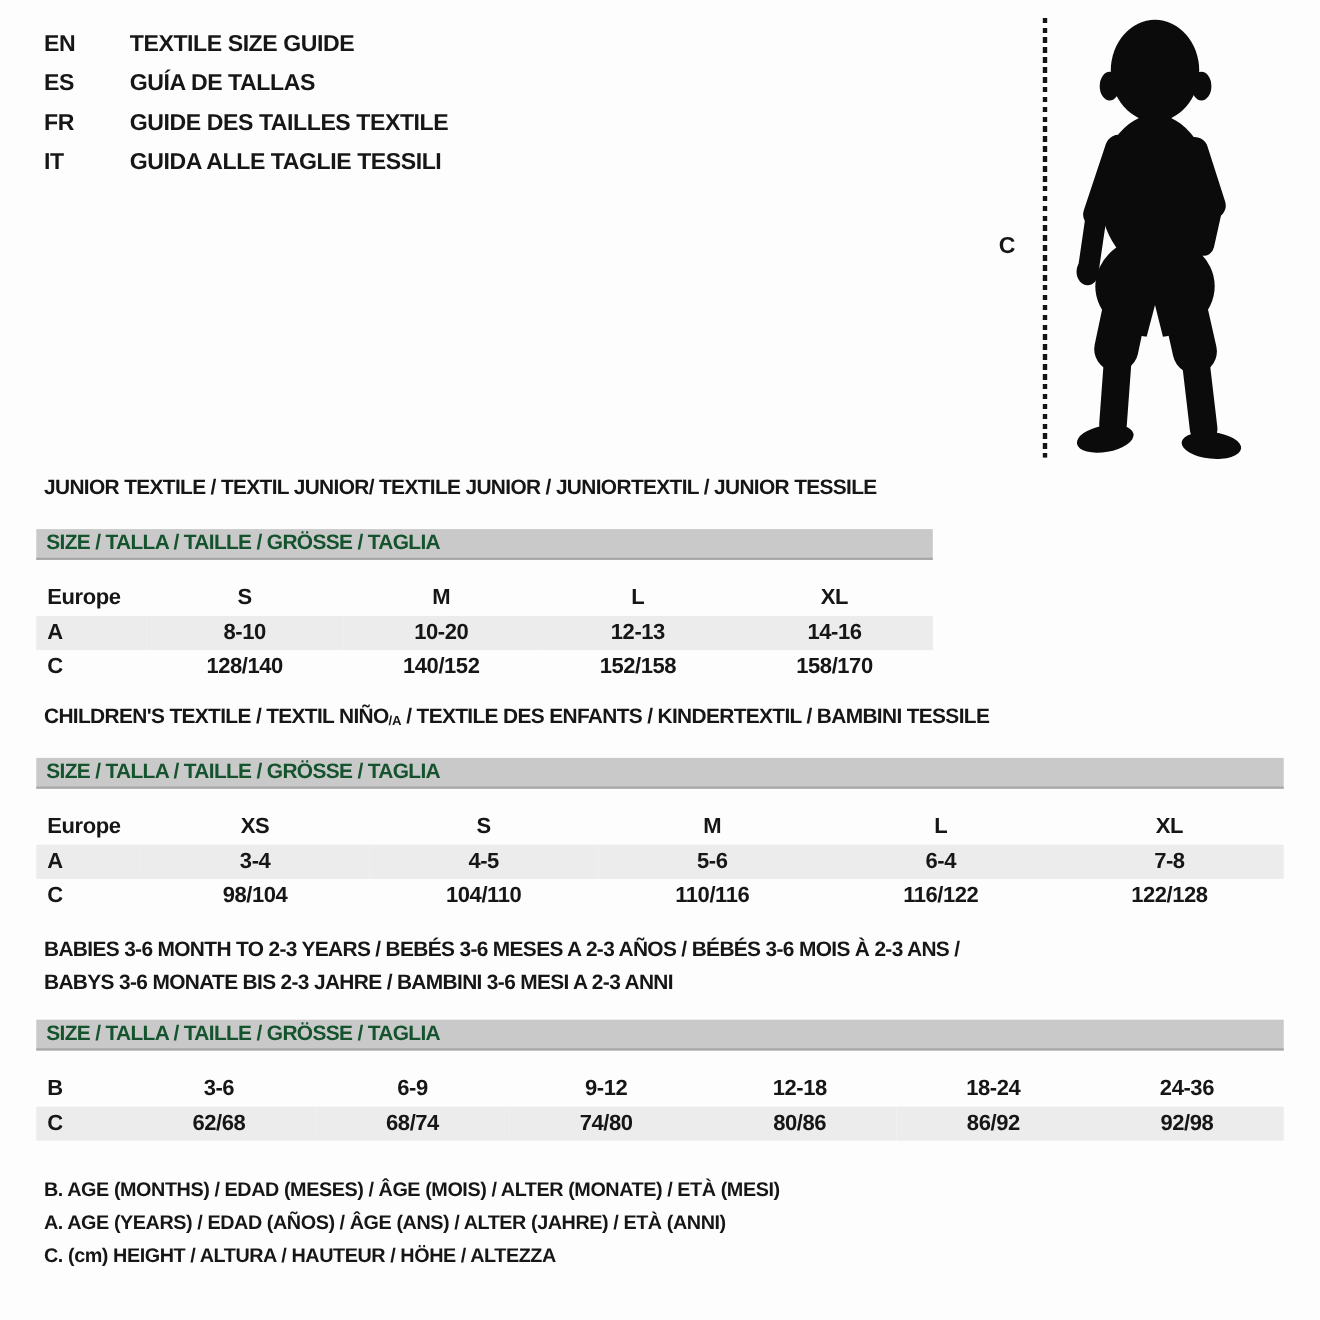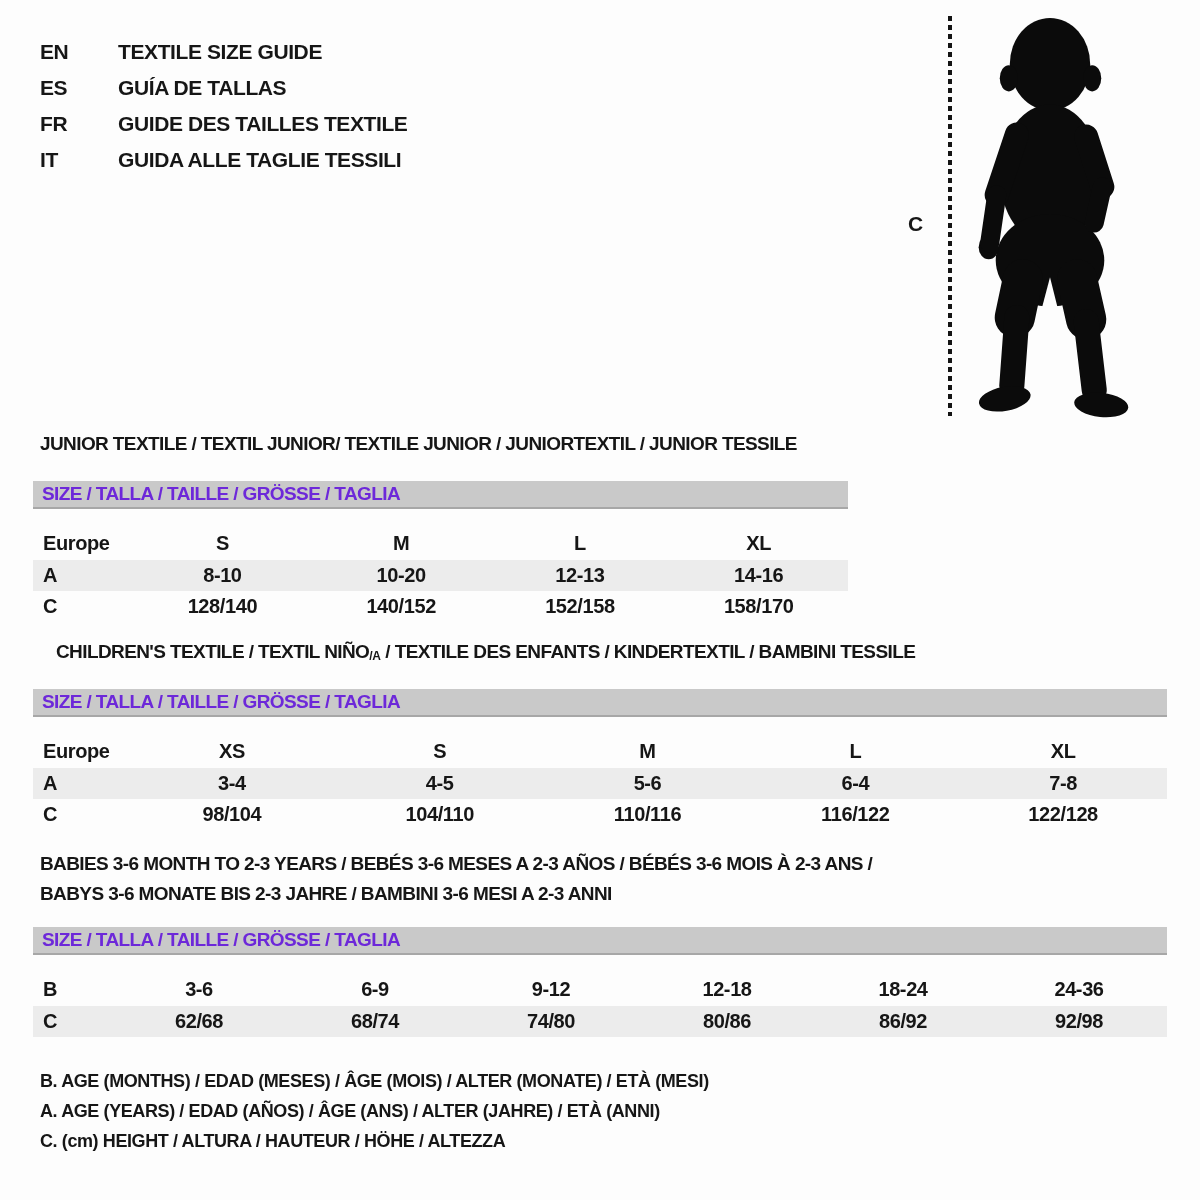--- a/index.html
+++ b/index.html
@@ -8,21 +8,21 @@
     background:#fdfdfd;
     font-family:"Liberation Sans","DejaVu Sans",sans-serif;
     font-weight:bold;
     color:#161616;
     -webkit-font-smoothing:antialiased;
   }
   .canvas{position:relative;width:1200px;height:1200px;overflow:hidden;background:#fdfdfd;}
 
   
   .lang-header{position:absolute;top:28px;left:40px;}
-  .lang-row{display:flex;align-items:flex-end;height:36px;font-size:21px;letter-spacing:-0.4px;white-space:nowrap;}
+  .lang-row{display:flex;align-items:flex-start;height:36px;font-size:21px;letter-spacing:-0.4px;white-space:nowrap;}
   .lang-code{width:78px;flex:0 0 78px;}
 
   
   .figure{position:absolute;top:0;left:0;}
   .measure-line{
     position:absolute;left:948px;top:16px;width:4px;height:400px;
     background:repeating-linear-gradient(to bottom,#141414 0 5px,transparent 5px 9px);
   }
   .measure-label{position:absolute;left:908px;top:212px;font-size:21px;}
   .silhouette{position:absolute;left:964px;top:16px;}
@@ -30,21 +30,21 @@
   
   .section-title{position:absolute;font-size:19px;letter-spacing:-0.6px;white-space:nowrap;}
   .section-title .sub{font-size:12px;vertical-align:-2px;letter-spacing:-0.3px;}
   .two-line{line-height:30px;}
 
   
   .size-table-wrap{position:absolute;left:33px;}
   .size-bar{
     box-sizing:border-box;height:28px;line-height:26px;
     background:#c9c9c9;border-bottom:2px solid #a7a7a7;
-    padding-left:9px;font-size:19px;letter-spacing:-0.6px;color:#6d28d9;
+    padding-left:9px;font-size:19px;letter-spacing:-0.6px;color:#14532d;
     white-space:nowrap;overflow:hidden;
   }
   table{width:100%;border-collapse:collapse;table-layout:fixed;margin-top:17px;}
   td{height:31px;font-weight:bold;font-size:20px;letter-spacing:-0.4px;text-align:center;padding:0;white-space:nowrap;}
   td.rowlabel{text-align:left;padding-left:10px;}
   tr.alt{background:#ececec;}
   tr.head td{height:34px;}
 
   
   .legend{position:absolute;left:40px;top:1066px;}
@@ -136,21 +136,21 @@
         <td class="rowlabel">C</td>
         <td>128/140</td>
         <td>140/152</td>
         <td>152/158</td>
         <td>158/170</td>
       </tr>
     </tbody>
       </table>
   </div>
 
-  <div class="section-title" style="top:641px;left:56px;"><span>CHILDREN'S TEXTILE / TEXTIL NIÑO</span><span class="sub">/A</span><span> / TEXTILE DES ENFANTS / KINDERTEXTIL / BAMBINI TESSILE</span></div>
+  <div class="section-title" style="top:641px;left:40px;"><span>CHILDREN'S TEXTILE / TEXTIL NIÑO</span><span class="sub">/A</span><span> / TEXTILE DES ENFANTS / KINDERTEXTIL / BAMBINI TESSILE</span></div>
   <div class="size-table-wrap" style="top:689px;width:1134px;">
     <div class="size-bar">SIZE / TALLA / TAILLE / GRÖSSE / TAGLIA</div>
     <table>
       <colgroup>
           <col style="width:95px">
           <col>
           <col>
           <col>
           <col>
           <col>

